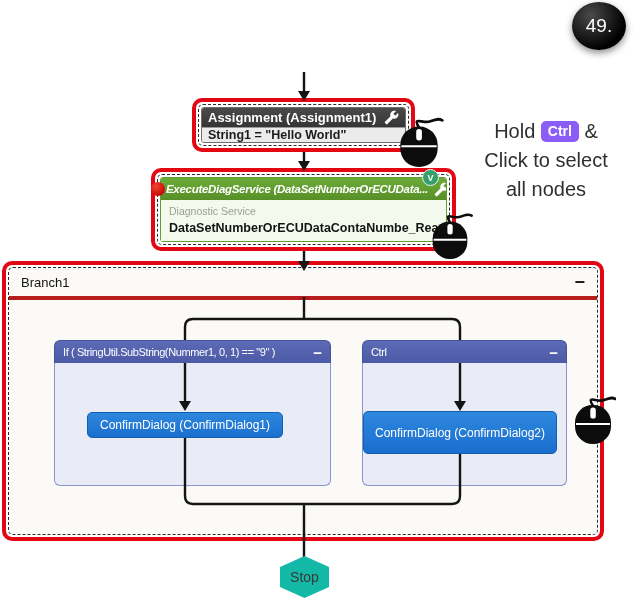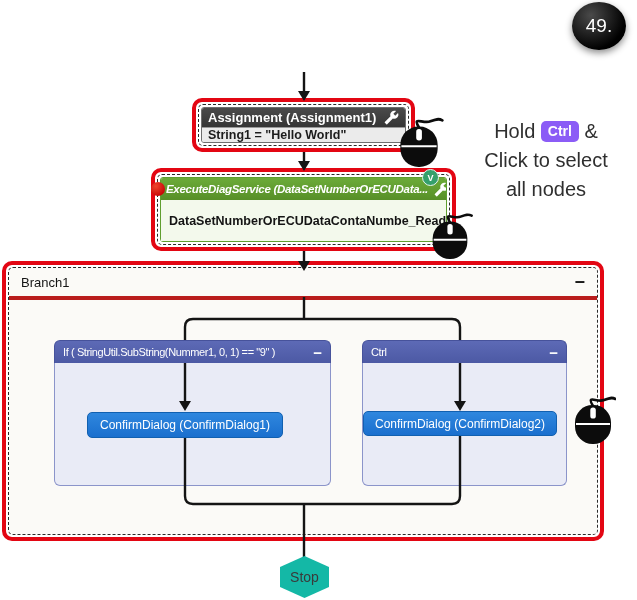--- a/index.html
+++ b/index.html
@@ -83,21 +83,21 @@
   .panel-body{
     height:123px;background:#e9ebf6;border:1px solid #8b94ca;border-top:none;border-radius:0 0 6px 6px;
   }
   
   .cbtn{
     position:absolute;z-index:7;background:linear-gradient(#2f87de,#1a6fce);border:1px solid #1160b0;
     border-radius:5px;color:#fff;font-size:12px;display:flex;align-items:center;justify-content:center;
     white-space:nowrap;
   }
   #cbtn1{left:87px;top:412px;width:196px;height:26px;}
-  #cbtn2{left:363px;top:411px;width:194px;height:25px;}
+  #cbtn2{left:363px;top:411px;width:194px;height:43px;}
   
   #connectors{position:absolute;left:0;top:0;z-index:6;pointer-events:none;}
   
   .mouse{position:absolute;z-index:12;}
   #mouse1{left:394px;top:112px;width:50px;height:56px;}
   #mouse2{left:427px;top:208px;width:46px;height:52px;}
   #mouse3{left:570px;top:391px;width:46px;height:54px;}
   
   .hint{
     position:absolute;left:452px;top:117px;width:188px;text-align:center;z-index:12;
@@ -165,20 +165,21 @@
           <span>V</span>
         </div>
         <div class="diag-header">
           <span>ExecuteDiagService (DataSetNumberOrECUData...</span>
           <span class="spacer" style="flex:1"></span>
           <svg class="wrench" viewBox="0 0 24 24">
             <path fill="#fff" transform="scale(-1,1) translate(-24,0)" d="M22.7 19l-9.1-9.1c.9-2.3.4-5-1.5-6.9-2-2-5-2.4-7.4-1.3L9 6 6 9 1.6 4.7C.4 7.1.9 10.1 2.9 12.1c1.9 1.9 4.6 2.4 6.9 1.5l9.1 9.1c.4.4 1 .4 1.4 0l2.3-2.3c.5-.4.5-1.1.1-1.4z"></path>
           </svg>
         </div>
         <div class="diag-body">
+          <div class="diag-sub">Diagnostic Service</div>
           <div class="diag-service">DataSetNumberOrECUDataContaNumbe_Read</div>
         </div>
       </div>
     </div>
   </div>
 
   <div class="redbox" id="selB">
     <div class="redbox-inner">
       <div class="branch-header">
         <span>Branch1</span>

